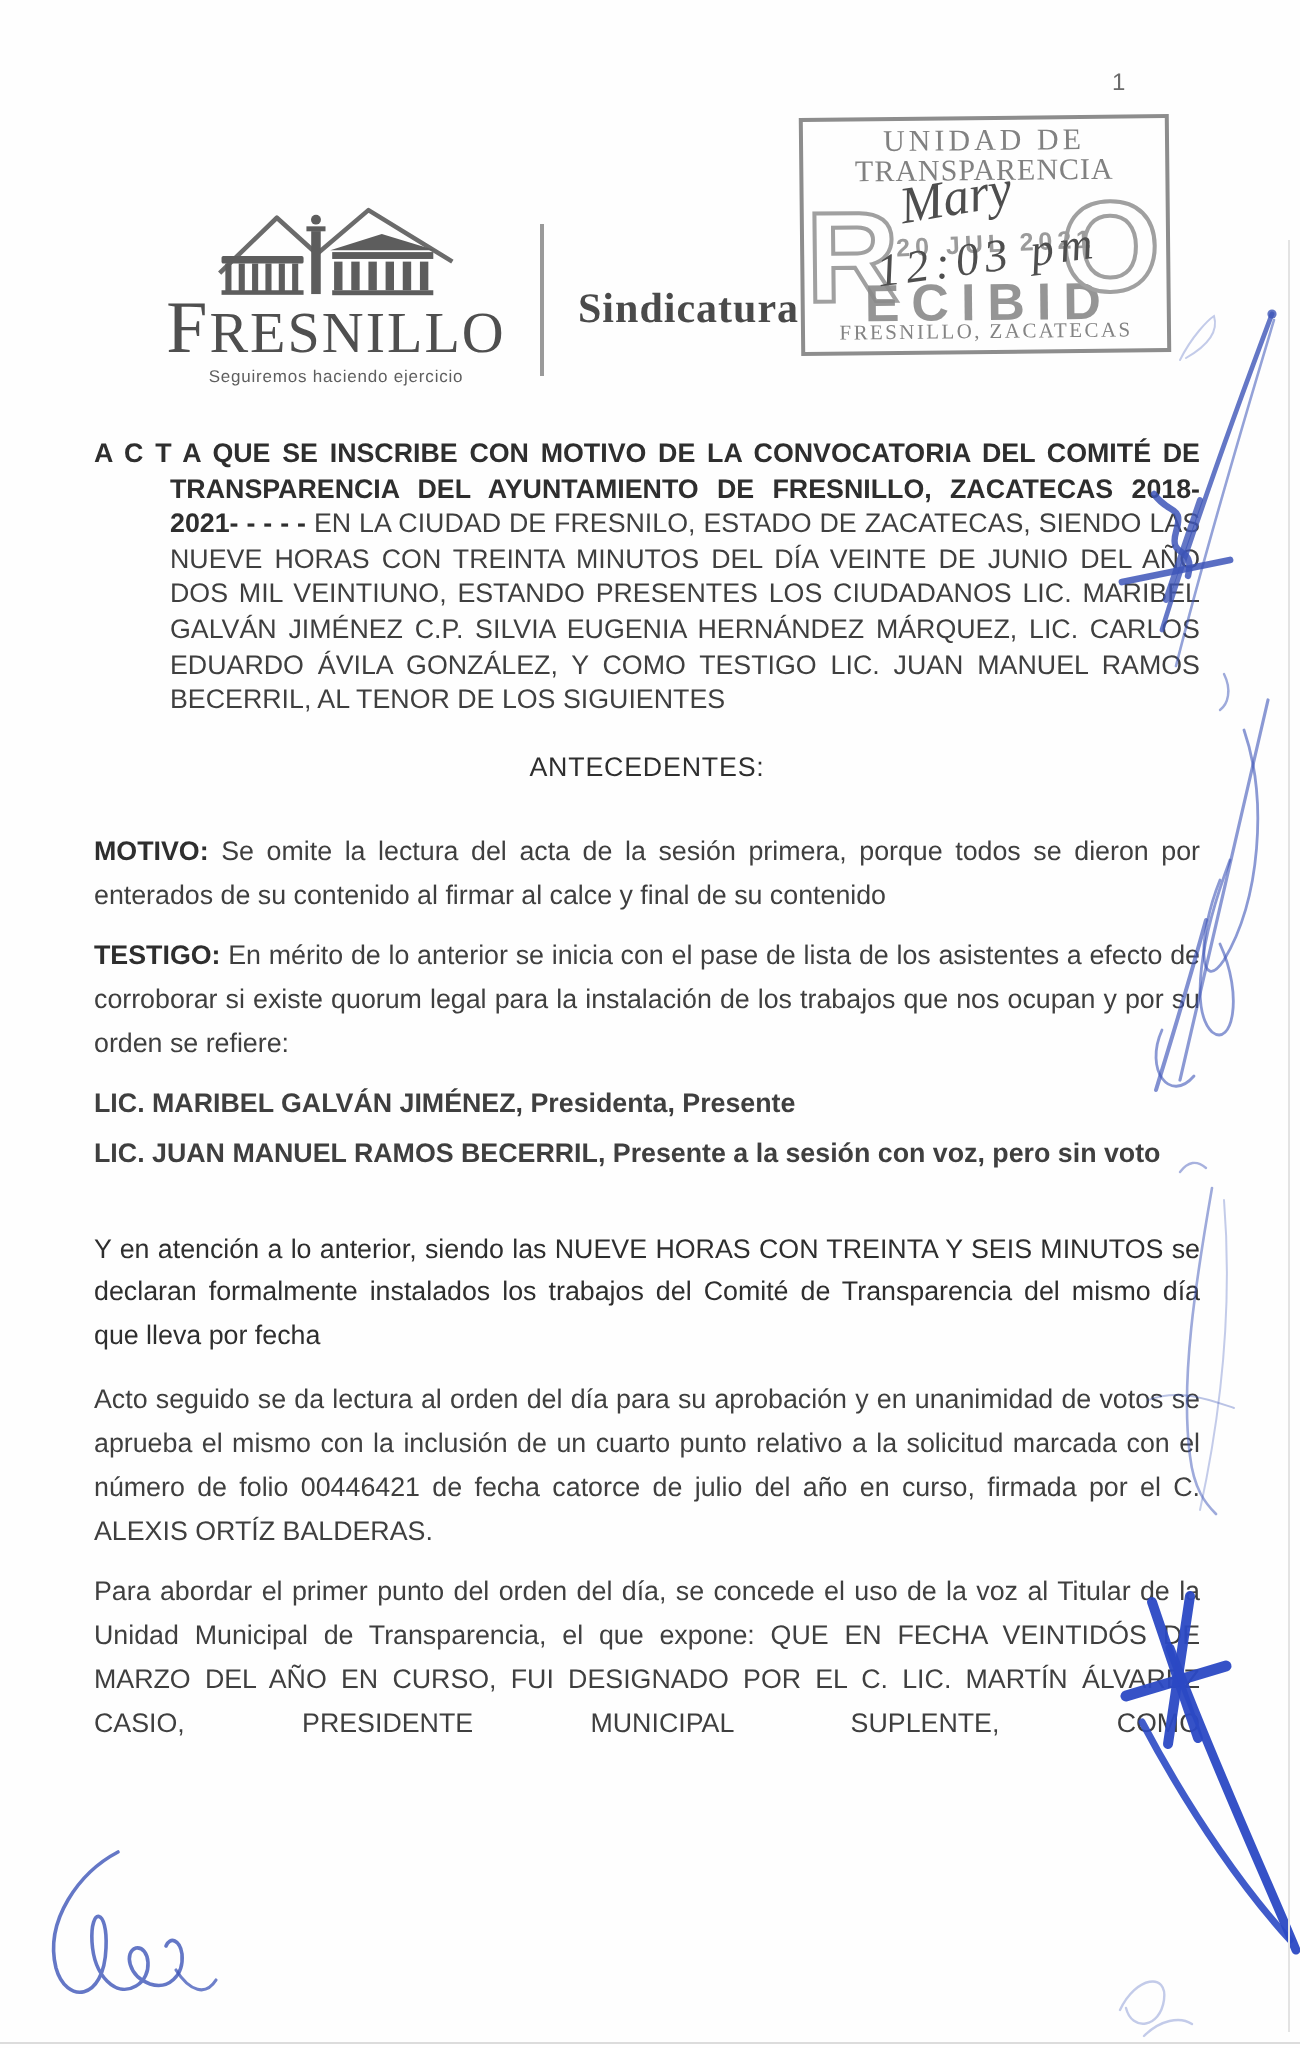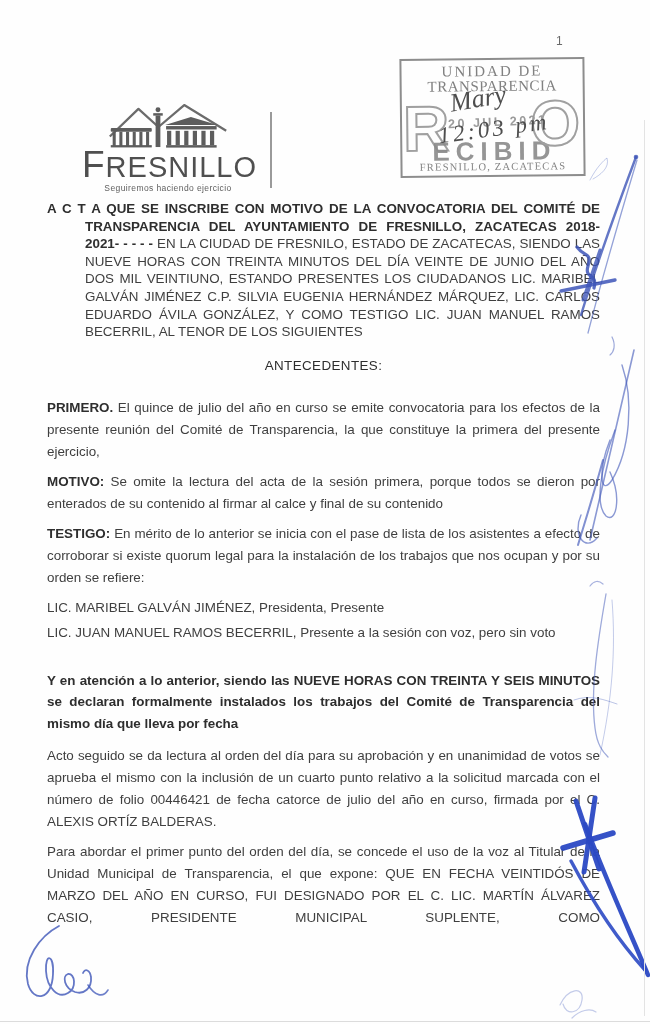--- a/index.html
+++ b/index.html
@@ -6,21 +6,21 @@
   .page{
     position:relative;width:650px;height:1024px;background:#fefefe;
     font-family:"Liberation Sans",sans-serif;color:#3f3f3f;overflow:hidden;
   }
   
   .page-number{position:absolute;top:34px;left:556px;font-size:12px;color:#6a6a6a;}
   
   .logo{position:absolute;left:82px;top:102px;width:172px;text-align:center;}
   .logo svg{display:block;margin:0 auto;}
   .brand-name{
-    display:block;font-family:Liberation Sans, sans-serif;font-size:29px;color:#4f4f4f;
+    display:block;font-family:Liberation Serif, serif;font-size:29px;color:#4f4f4f;
     letter-spacing:1px;line-height:30px;margin-top:-2px;
   }
   .brand-name::first-letter{font-size:37px;}
   .brand-tagline{display:block;font-size:8.5px;color:#5e5e5e;letter-spacing:.4px;margin-top:1px;}
   .header-divider{position:absolute;left:270px;top:112px;width:1.5px;height:76px;background:#9a9a9a;}
   .office-name{
     position:absolute;left:289px;top:142px;font-family:"Liberation Serif",serif;
     font-weight:bold;font-size:21px;color:#4a4a4a;letter-spacing:.5px;
   }
   
@@ -45,32 +45,32 @@
   .stamp-footer{position:absolute;bottom:3px;left:0;width:100%;text-align:center;
     font-family:"Liberation Serif",serif;font-size:10.5px;letter-spacing:1.2px;color:#848484;}
   .stamp-date{
     position:absolute;left:46px;top:55px;font-weight:bold;font-size:12.5px;
     letter-spacing:2.5px;color:#9b9b9b;transform:rotate(-2deg);white-space:nowrap;
   }
   .hand{font-family:"Liberation Serif",serif;font-style:italic;color:#4e4e4e;position:absolute;white-space:nowrap;}
   .hand-name{left:48px;top:24px;font-size:26px;transform:rotate(-9deg);}
   .hand-time{left:36px;top:56px;font-size:23px;transform:rotate(-7deg);letter-spacing:3px;}
   
-  .content{position:absolute;left:47px;top:200px;width:553px;font-size:13.4px;line-height:22px;}
+  .content{position:absolute;left:47px;top:218px;width:553px;font-size:13.4px;line-height:22px;}
   .p-title{
     text-align:justify;line-height:17.6px;padding-left:38px;text-indent:-38px;
     margin:0 0 14px 0;
   }
   .p-title .lead{font-weight:bold;color:#2e2e2e;}
   .section-heading{text-align:center;font-weight:normal;color:#2e2e2e;margin:4px 0 20px 0;letter-spacing:.4px;}
   .para{text-align:justify;margin:0 0 8px 0;}
   .para .label{font-weight:bold;color:#2e2e2e;}
   .attendees{margin:2px 0 26px 0;}
-  .attendee{margin-bottom:3px;line-height:22px;}
-  .declaration{font-weight:bold;color:#2e2e2e;text-align:justify;margin:0 0 11px 0;line-height:21.5px;}
+  .attendee{margin-bottom:3px;line-height:22px;font-weight:bold;}
+  .declaration{font-weight:normal;color:#2e2e2e;text-align:justify;margin:0 0 11px 0;line-height:21.5px;}
   .para.force-justify{text-align-last:justify;margin-bottom:16px;}
   
   .scan-edge-right{position:absolute;top:120px;bottom:8px;right:5px;width:1px;background:#e3e3e3;}
   .scan-edge-bottom{position:absolute;left:0;right:0;bottom:2px;height:1px;background:#dcdcdc;}
   
   .ink-overlay{position:absolute;left:0;top:0;width:650px;height:1024px;pointer-events:none;}
 </style>
 </head>
 <body>
 
@@ -101,39 +101,39 @@
           <rect x="91" y="30" width="4.4" height="15"></rect>
         <rect x="100" y="30" width="4.4" height="15"></rect>
           <rect x="109" y="30" width="4.4" height="15"></rect>
         <rect x="63" y="45" width="53" height="2.6"></rect>
       </g>
     </svg>
     <span class="brand-name">FRESNILLO</span>
     <span class="brand-tagline">Seguiremos haciendo ejercicio</span>
   </div>
   <div class="header-divider"></div>
+  <div class="office-name">Sindicatura</div>
 
   <div class="stamp">
     <div class="stamp-line1">UNIDAD DE</div>
     <div class="stamp-line2">TRANSPARENCIA</div>
     <div class="stamp-big stamp-r">R</div>
     <div class="stamp-mid">ECIBID</div>
     <div class="stamp-big stamp-o">O</div>
     <div class="stamp-date">20 JUL 2021</div>
     <div class="hand hand-name">Mary</div>
     <div class="hand hand-time">12:03 pm</div>
     <div class="stamp-footer">FRESNILLO, ZACATECAS</div>
   </div>
 
   <div class="content">
     <p class="p-title"><span class="lead">A C T A QUE SE INSCRIBE CON MOTIVO DE LA CONVOCATORIA DEL COMITÉ DE TRANSPARENCIA DEL AYUNTAMIENTO DE FRESNILLO, ZACATECAS 2018-2021- - - - - </span><span>EN LA CIUDAD DE FRESNILO, ESTADO DE ZACATECAS, SIENDO LAS NUEVE HORAS CON TREINTA MINUTOS DEL DÍA VEINTE DE JUNIO DEL AÑO DOS MIL VEINTIUNO, ESTANDO PRESENTES LOS CIUDADANOS LIC. MARIBEL GALVÁN JIMÉNEZ C.P. SILVIA EUGENIA HERNÁNDEZ MÁRQUEZ, LIC. CARLOS EDUARDO ÁVILA GONZÁLEZ, Y COMO TESTIGO LIC. JUAN MANUEL RAMOS BECERRIL, AL TENOR DE LOS SIGUIENTES</span></p>
 
     <p class="section-heading">ANTECEDENTES:</p>
 
-    <p class="para"><span class="label">PRIMERO.</span> <span>El quince de julio del año en curso se emite convocatoria para los efectos de la presente reunión del Comité de Transparencia, la que constituye la primera del presente ejercicio,</span></p>
 
     <p class="para"><span class="label">MOTIVO:</span> <span>Se omite la lectura del acta de la sesión primera, porque todos se dieron por enterados de su contenido al firmar al calce y final de su contenido</span></p>
 
     <p class="para"><span class="label">TESTIGO:</span> <span>En mérito de lo anterior se inicia con el pase de lista de los asistentes a efecto de corroborar si existe quorum legal para la instalación de los trabajos que nos ocupan y por su orden se refiere:</span></p>
 
     <div class="attendees">
       <div class="attendee">LIC. MARIBEL GALVÁN JIMÉNEZ, Presidenta, Presente</div>
       <div class="attendee">LIC. JUAN MANUEL RAMOS BECERRIL, Presente a la sesión con voz, pero sin voto</div>
     </div>
 

